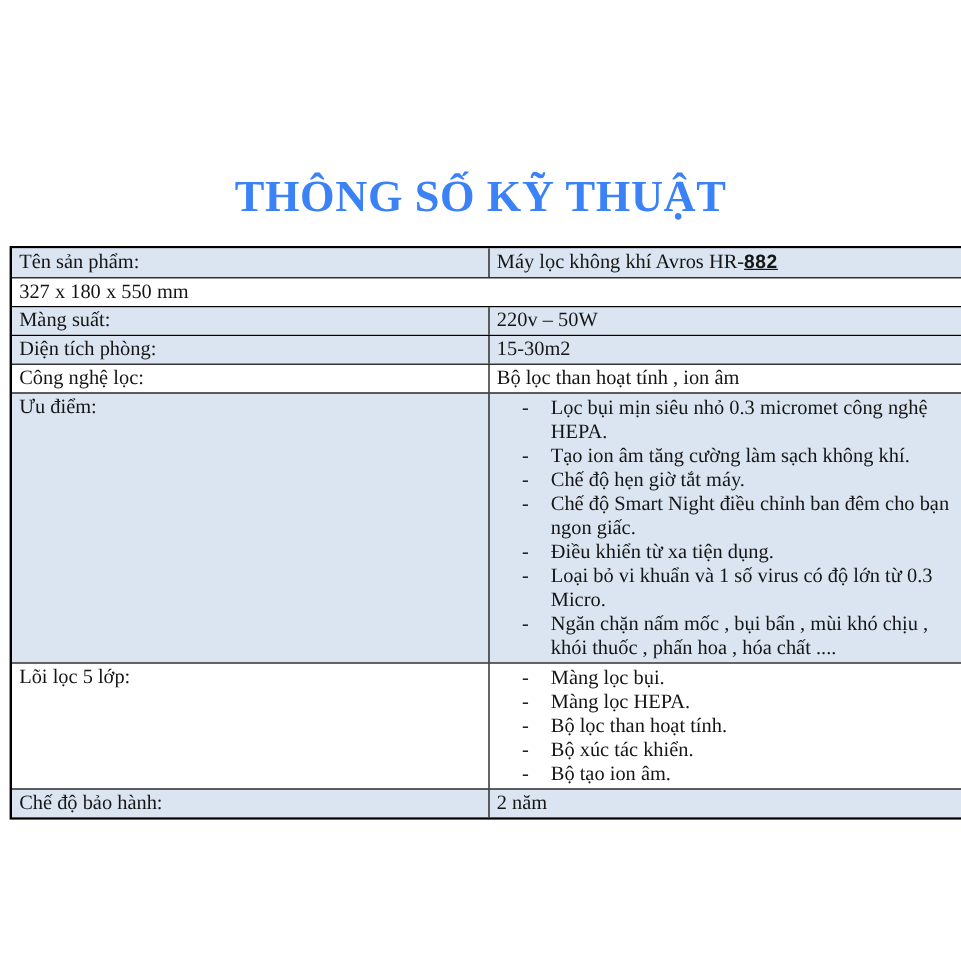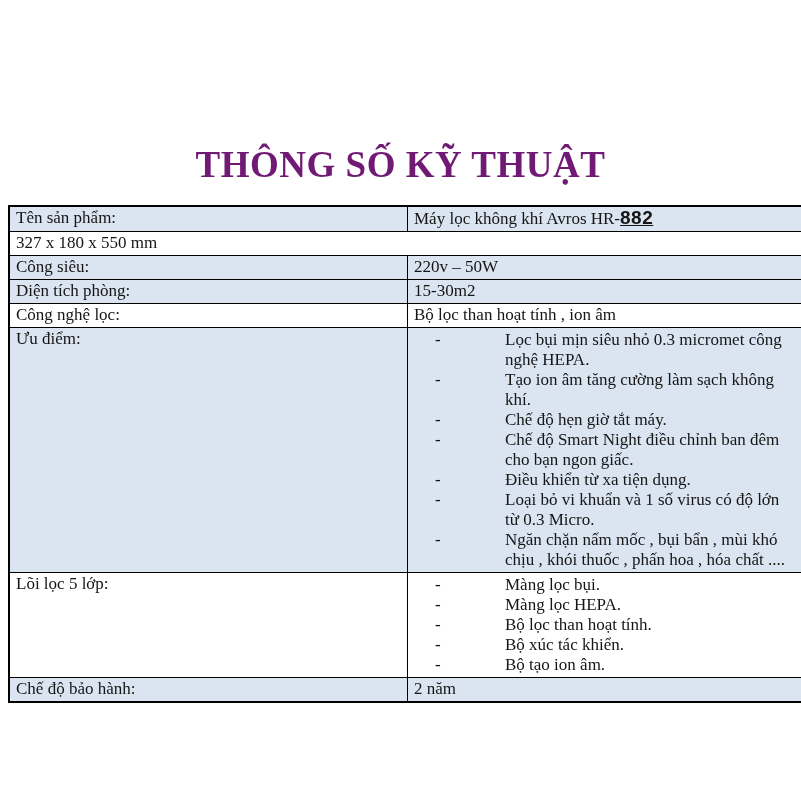--- a/index.html
+++ b/index.html
@@ -15,21 +15,21 @@
   .title {
     position: absolute;
     top: 143px;
     left: 0;
     width: 100%;
     margin: 0;
     text-align: center;
     font-size: 37px;
     font-weight: bold;
     letter-spacing: 0.5px;
-    color: #701a75;
+    color: #3b82f6;
   }
   .spec-table {
     position: absolute;
     top: 205px;
     left: 8px;
     width: 797px;
     border: 2px solid #000000;
     box-sizing: border-box;
     background: #ffffff;
   }
@@ -44,50 +44,50 @@
   }
   .label {
     width: 398px;
     flex: 0 0 398px;
     border-right: 1.5px solid #000000;
   }
   .value { flex: 1 1 auto; }
   .row-s .cell { min-height: 21.5px; }
   .value-strong {
     font-weight: bold;
-    font-size: 19px;
+    font-size: 16px;
     font-family: "Liberation Sans", sans-serif;
     letter-spacing: 0.5px;
     text-decoration: underline;
   }
   .bullets { padding: 2px 4px 2px 0; }
   .bullet { display: flex; }
   .dash { flex: 0 0 24px; margin-left: 27px; }
-  .btext { flex: 1 1 auto; padding-right: 2px; margin-left: 46px; }
+  .btext { flex: 1 1 auto; padding-right: 2px; }
 </style>
 </head>
 <body>
 
 <div class="page">
 
   <h1 class="title">THÔNG SỐ KỸ THUẬT</h1>
 
   <div class="spec-table">
 
     <div class="row row-s shaded">
       <div class="cell label"><span>Tên sản phẩm:</span></div>
       <div class="cell value"><span>Máy lọc không khí Avros HR-</span><span class="value-strong">882</span></div>
     </div>
 
     <div class="row row-s">
       <div class="cell value"><span>327 x 180 x 550 mm</span></div>
     </div>
 
     <div class="row row-s shaded">
-      <div class="cell label"><span>Công siêu:</span></div>
+      <div class="cell label"><span>Màng suất:</span></div>
       <div class="cell value"><span>220v – 50W</span></div>
     </div>
 
 
     <div class="row row-s shaded">
       <div class="cell label"><span>Diện tích phòng:</span></div>
       <div class="cell value"><span>15-30m2</span></div>
     </div>
 
     <div class="row row-s">

